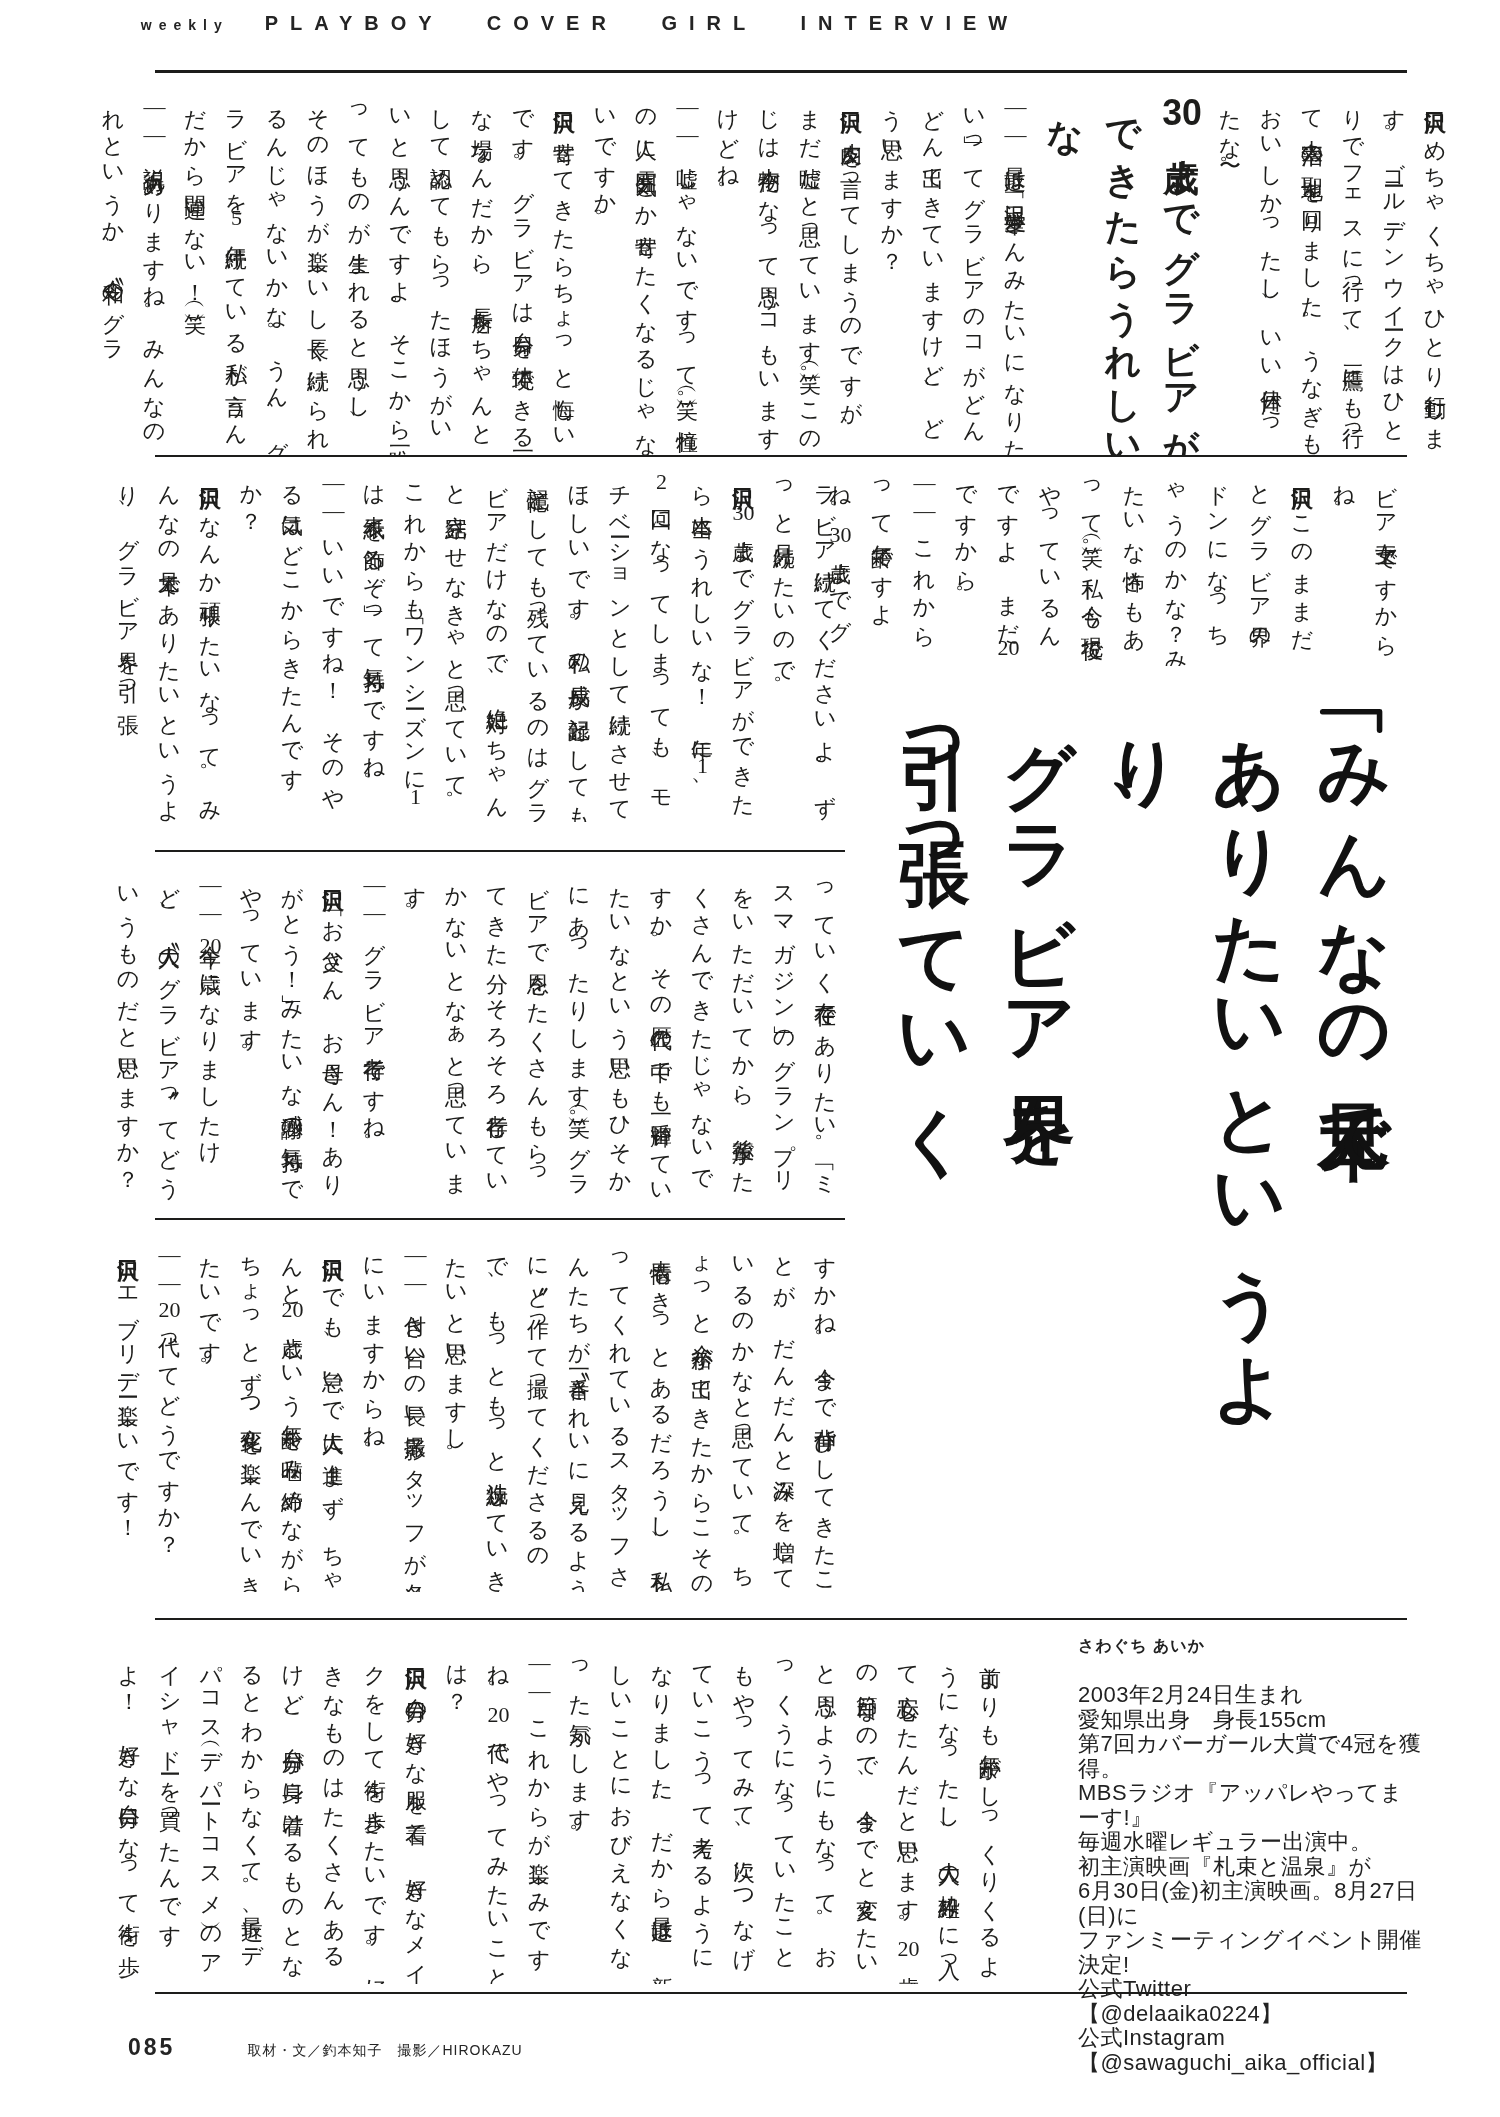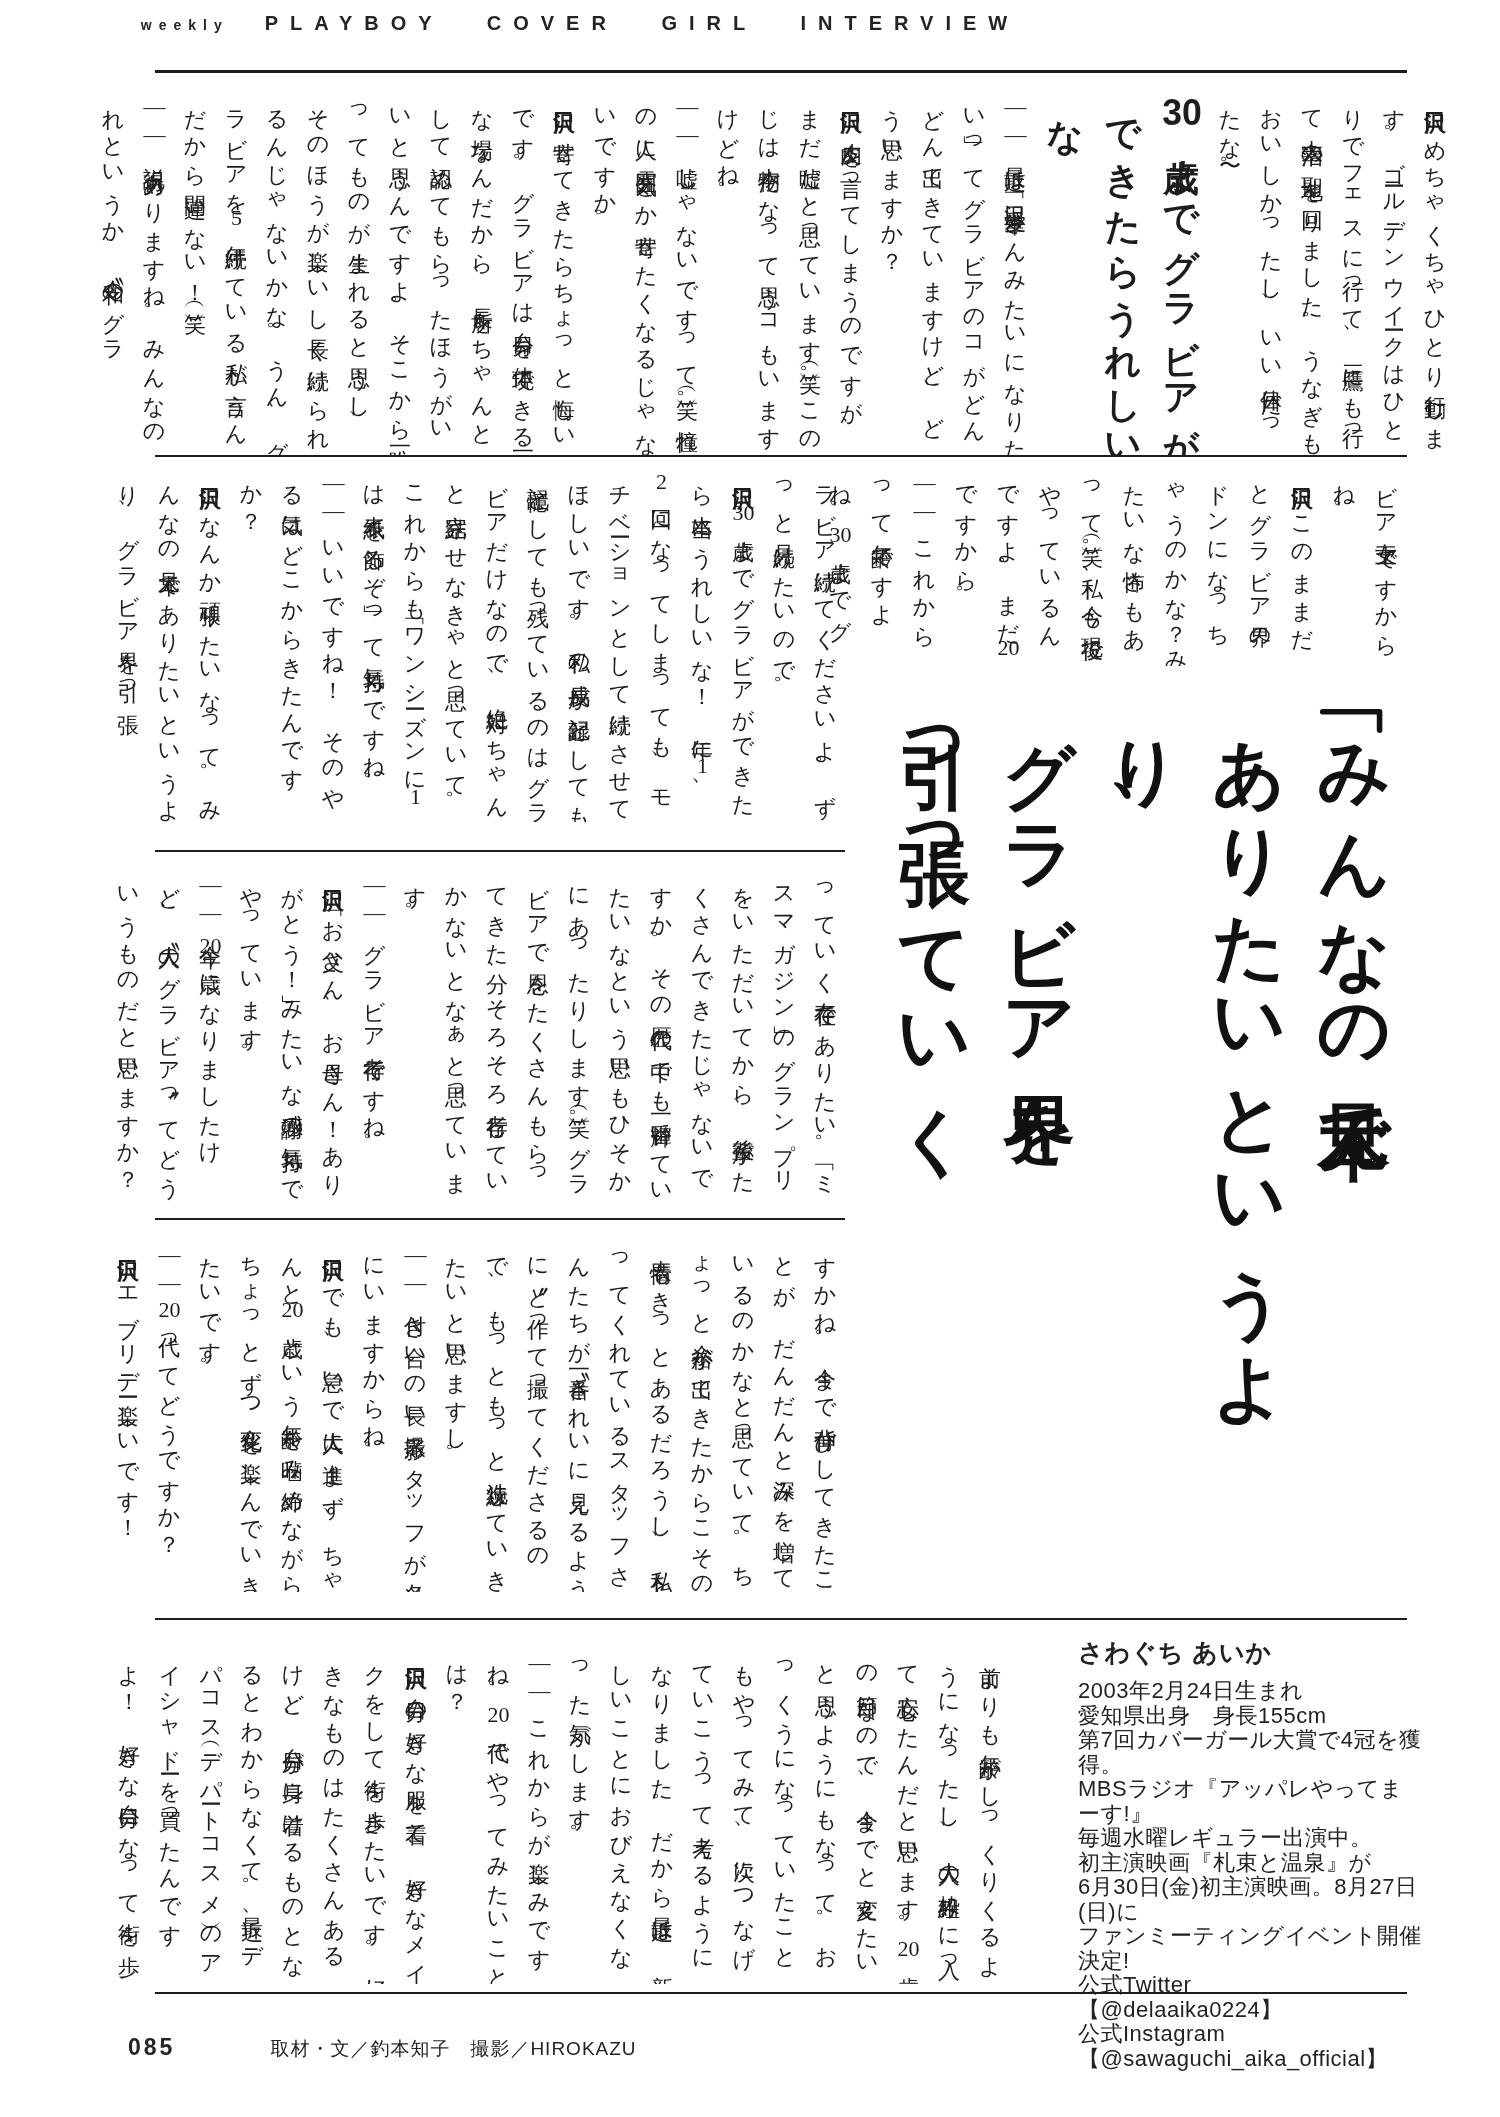--- a/index.html
+++ b/index.html
@@ -60,30 +60,30 @@
     color:#111;
     overflow:hidden;
   }
   #headline div{margin:0;}
   
   #profile{
     position:absolute;left:1078px;top:1636px;width:345px;
     font-family:"Liberation Sans","DejaVu Sans",sans-serif;
     color:#222;
   }
-  #profile .profile-name{font-size:25px;font-weight:700;margin-bottom:10px;letter-spacing:1px;}
+  #profile .profile-name{font-size:16px;font-weight:700;margin-bottom:26px;letter-spacing:1px;}
   #profile .profile-line{font-size:22px;line-height:24.5px;letter-spacing:0.5px;}
   
   #footer{
     position:absolute;left:128px;top:2034px;width:1100px;
     font-family:"Liberation Sans","DejaVu Sans",sans-serif;
     color:#242424;white-space:nowrap;
   }
   #footer .page-num{font-size:23px;font-weight:700;letter-spacing:3px;margin-right:72px;}
-  #footer .credit{font-size:19px;letter-spacing:1px;margin-left:23px;}
+  #footer .credit{font-size:14px;letter-spacing:1px;}
 </style>
 </head>
 <body>
 
 <div id="page">
 
   <div id="mag-header">
     <span class="weekly">weekly</span><span class="mag-title">PLAYBOY COVER GIRL INTERVIEW</span>
   </div>
   <div class="rule" style="left:155px;top:70px;width:1252px;height:3px;"></div>

